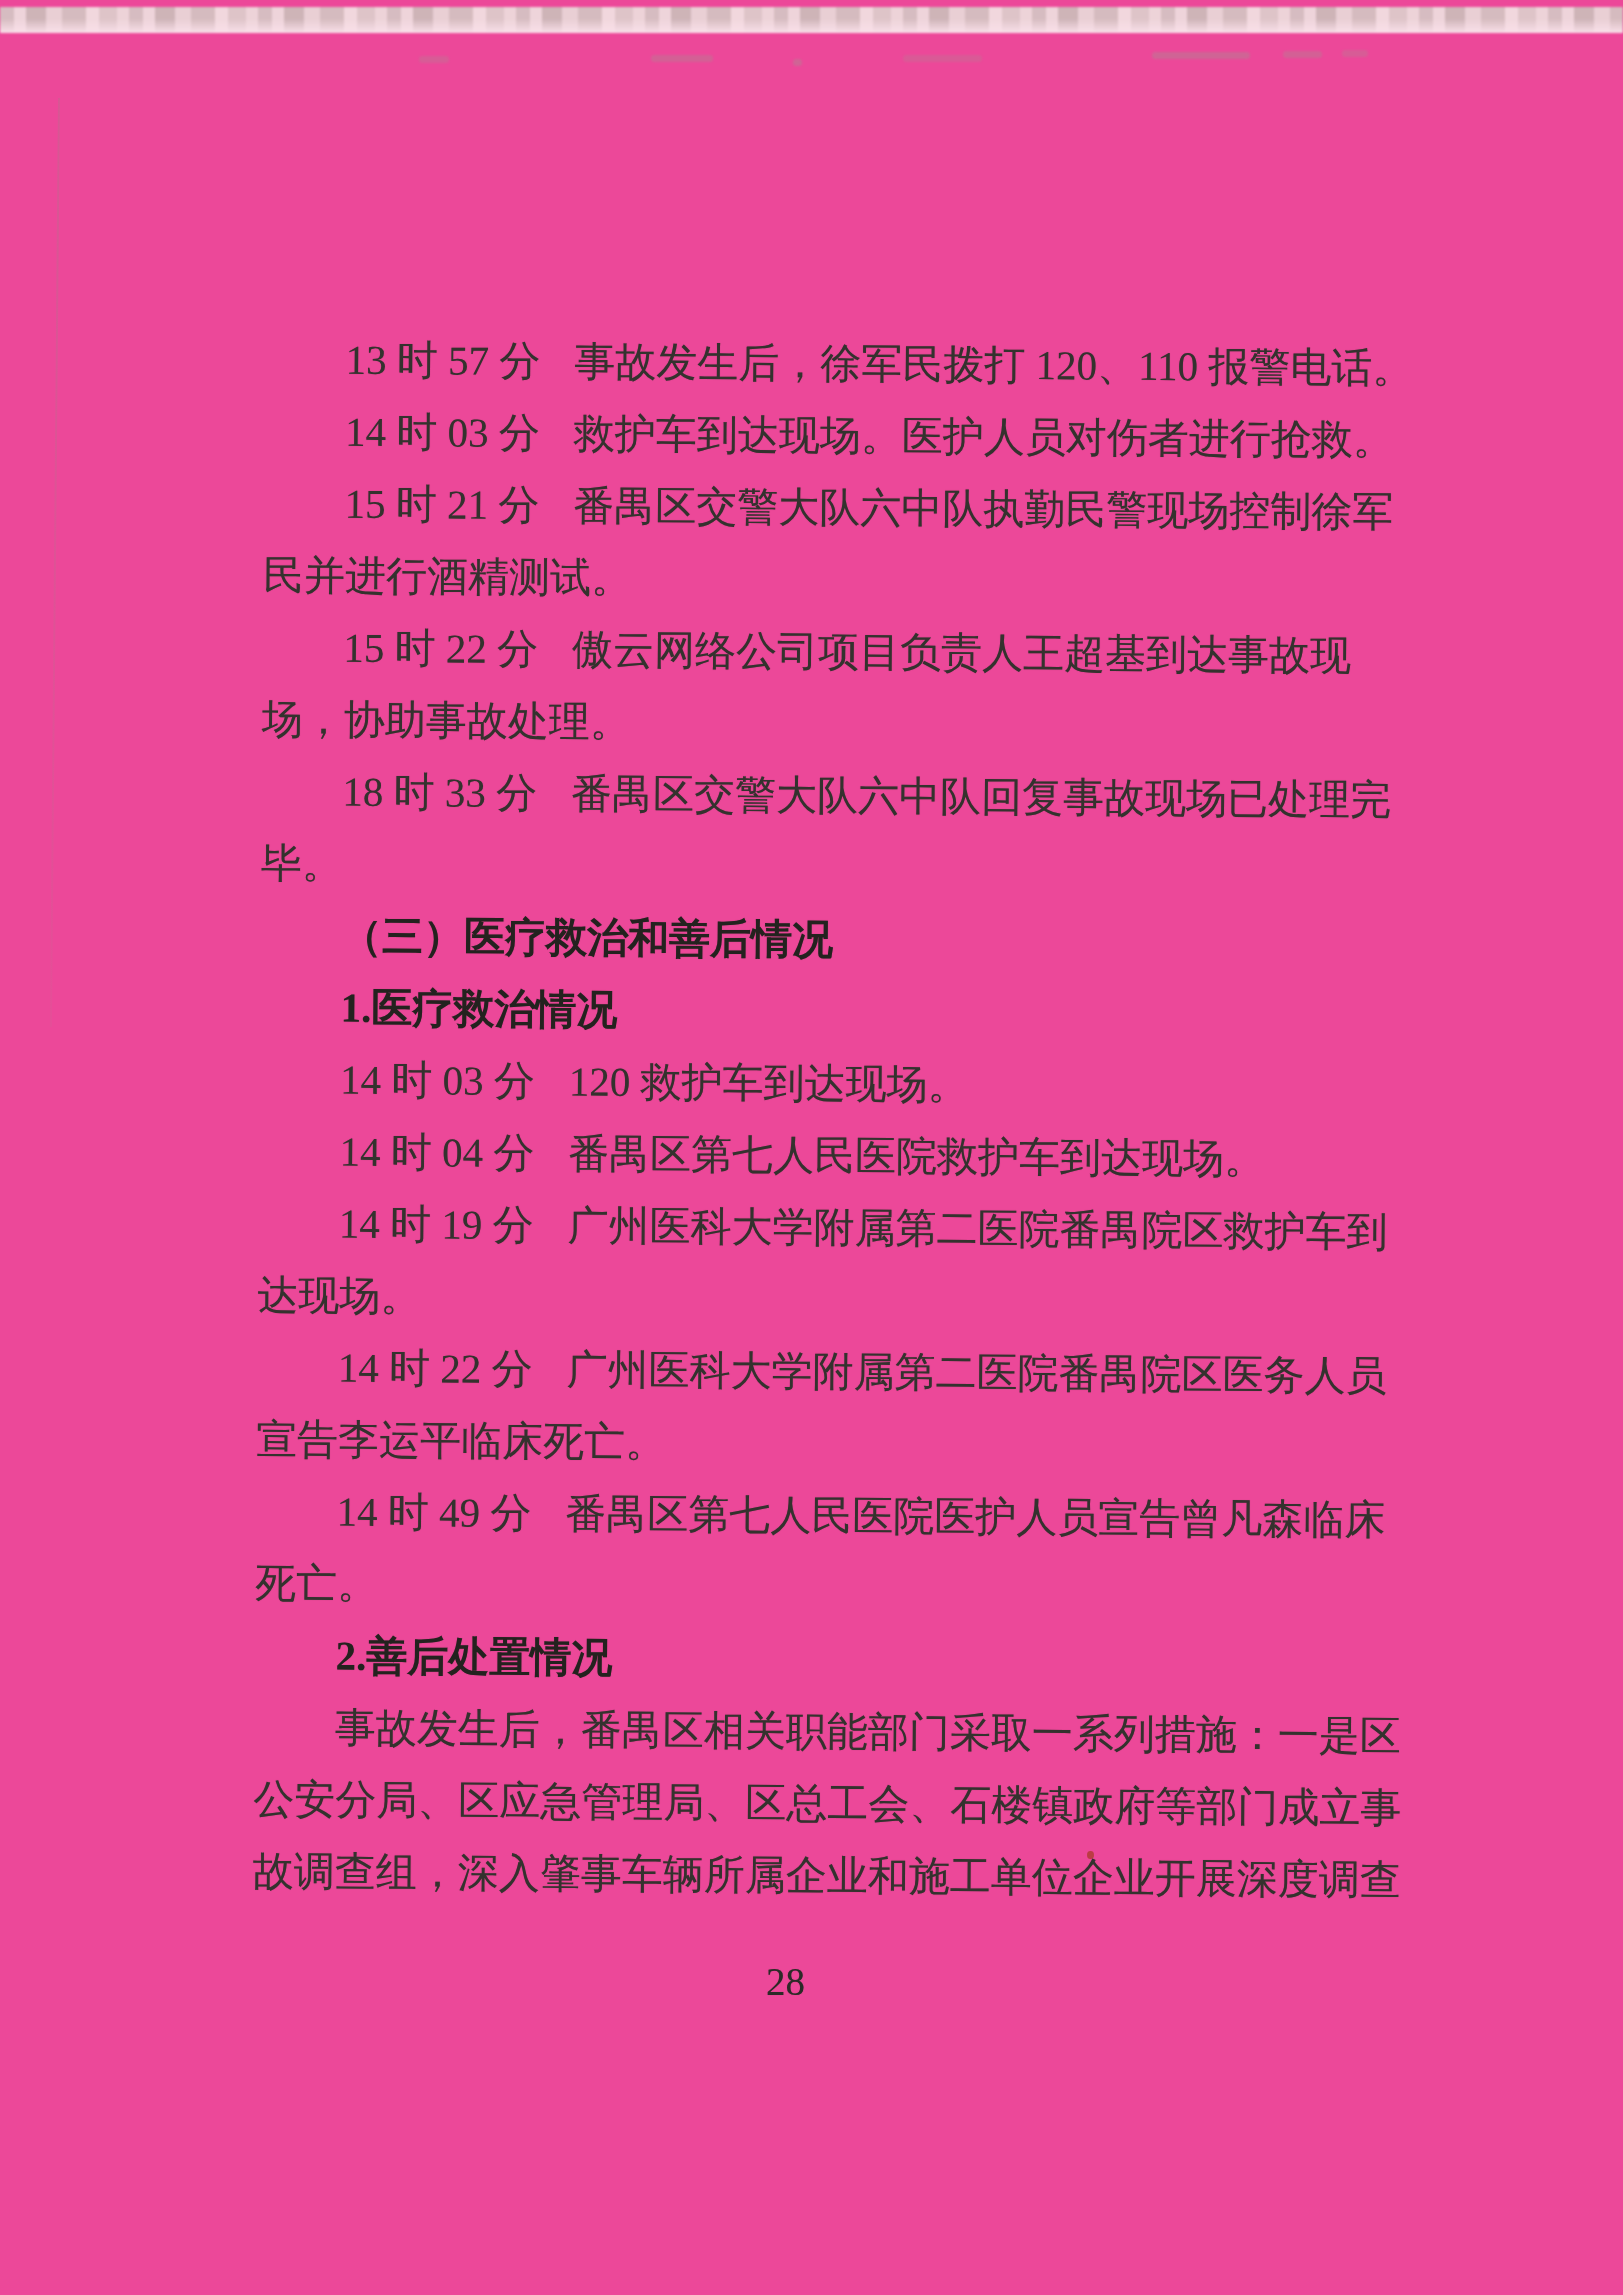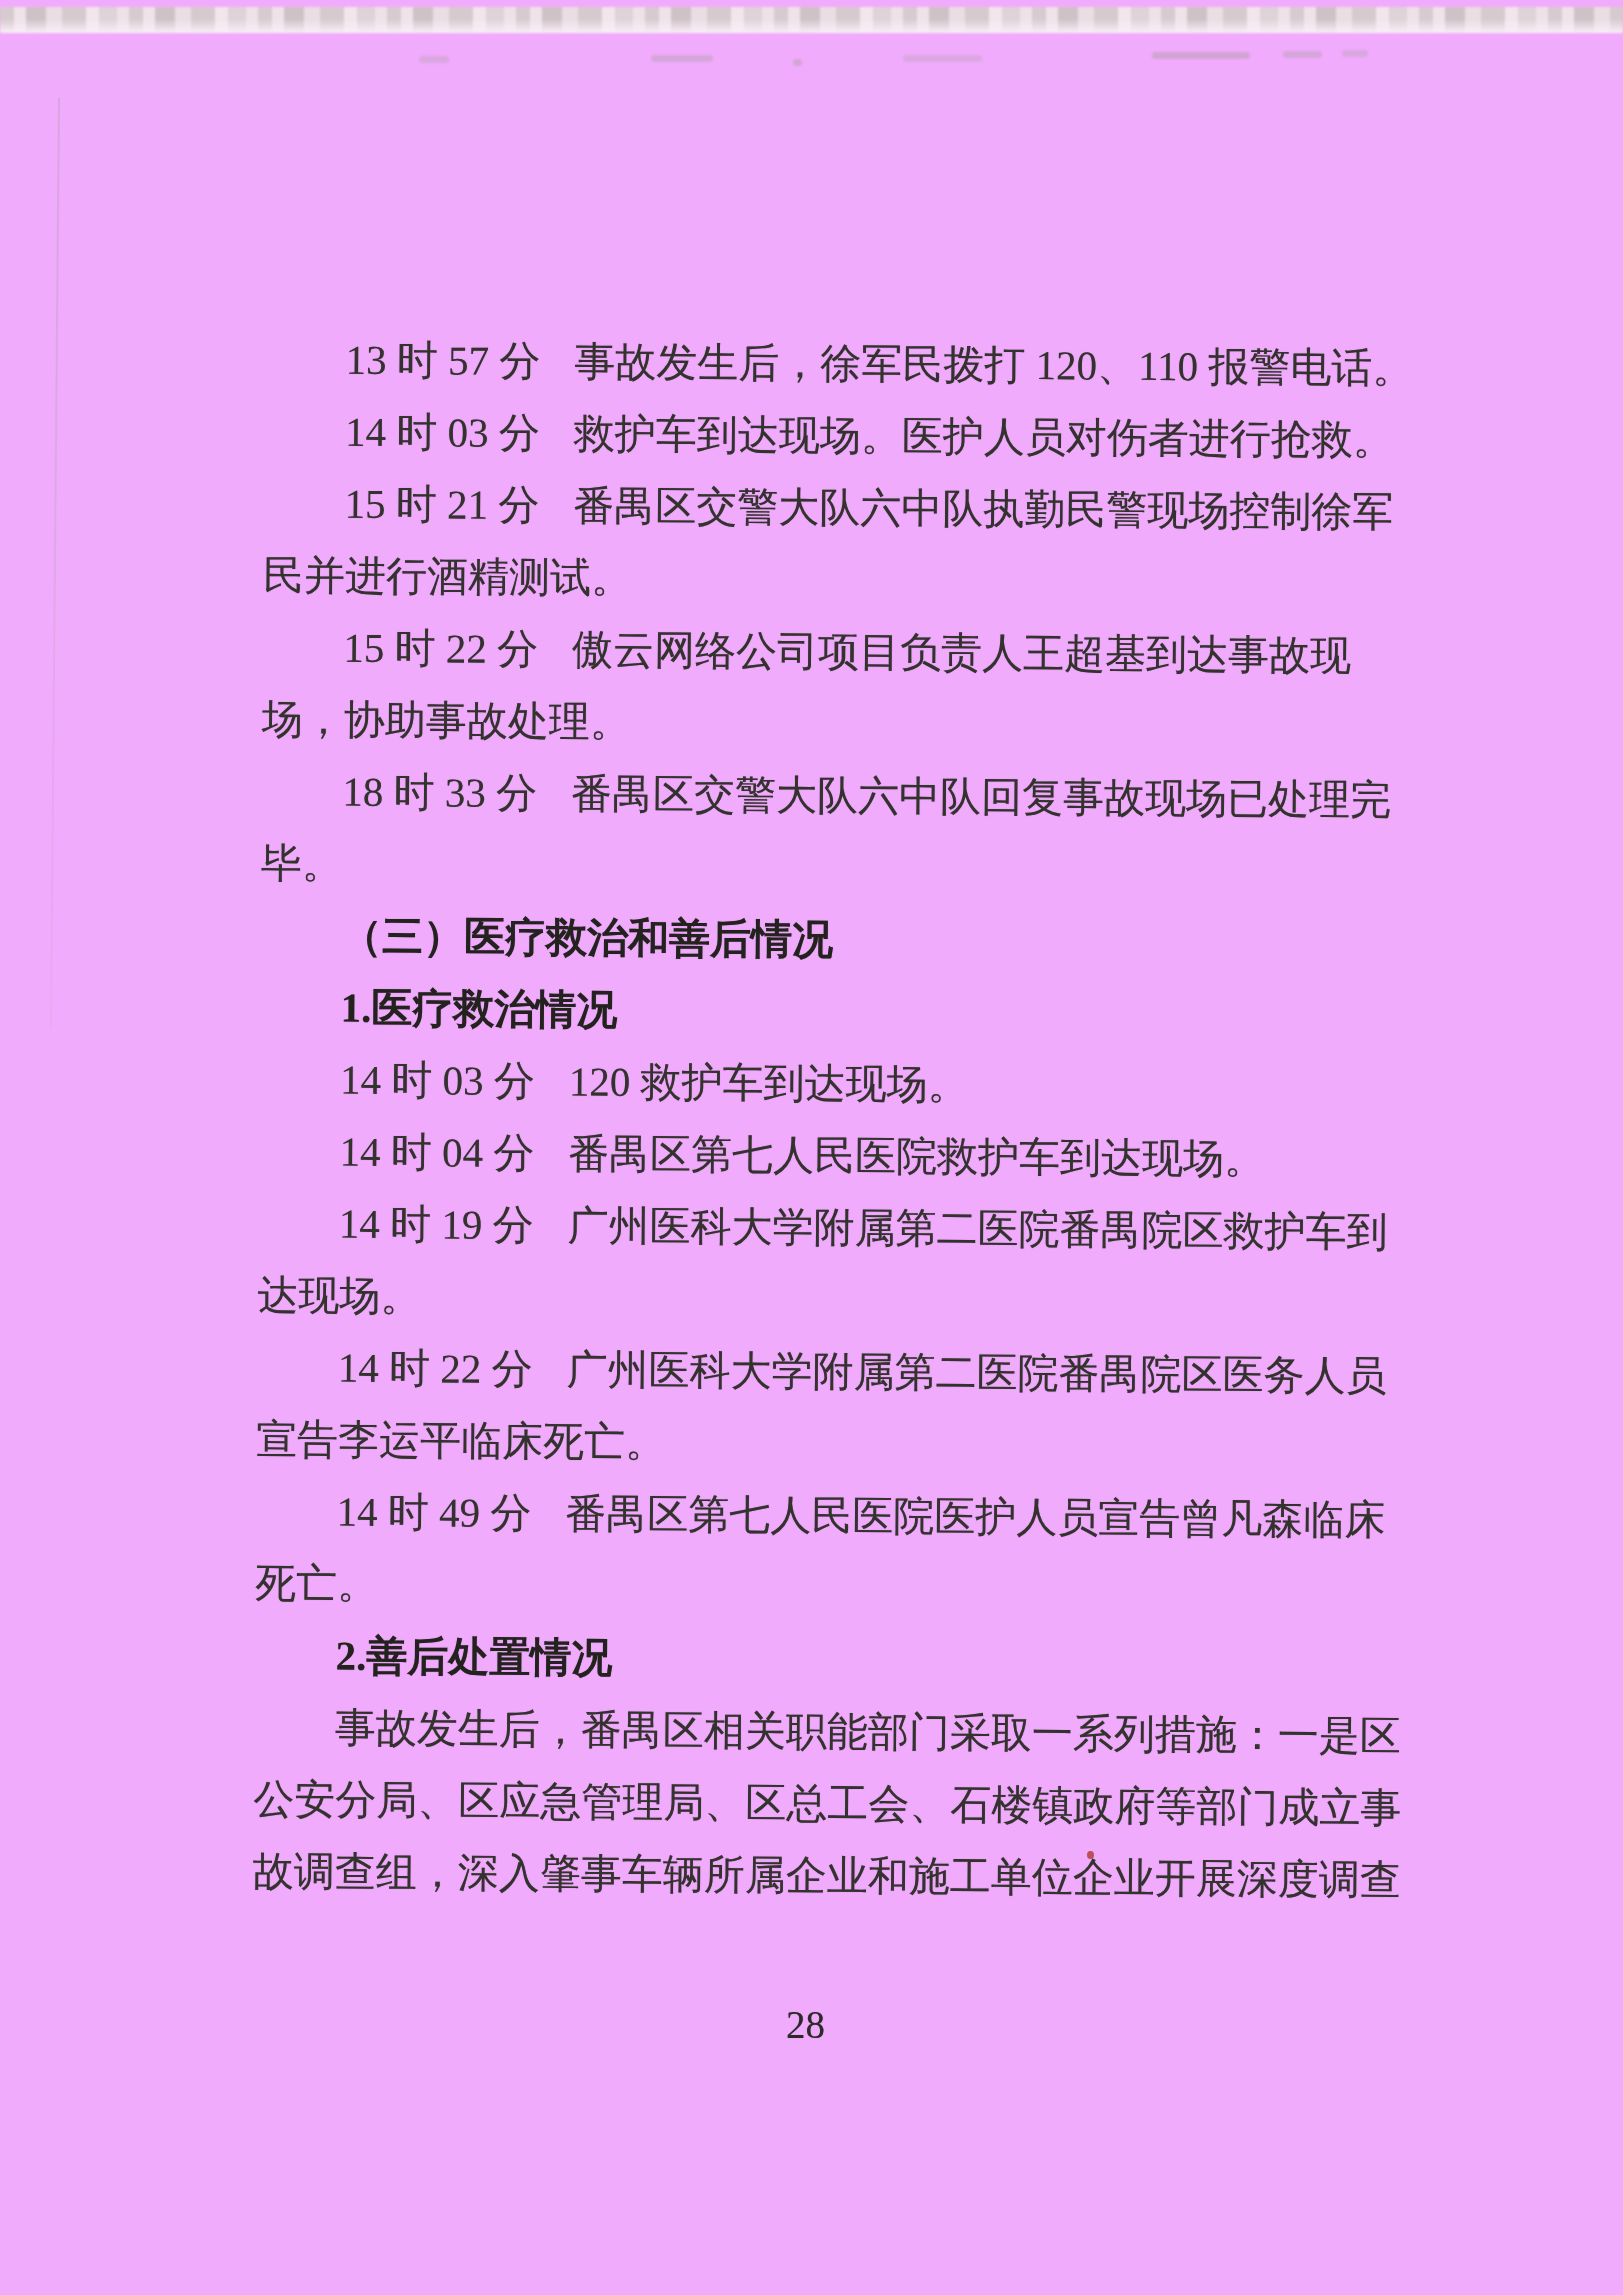--- a/index.html
+++ b/index.html
@@ -1,19 +1,19 @@
 <!DOCTYPE html>
 <html style="font-size:10.5px"><head>
 <meta charset="utf-8">
 <style>
   html,body{margin:0;padding:0;background:#e8e6e1;}
   .sheet{
     position:relative;
     width:1623px;height:2295px;
-    background:#f0abfc;
+    background:#ec4899;
     overflow:hidden;
     font-family:"Liberation Serif","DejaVu Serif",serif;
     color:#34322e;
   }
   
   .scan-band{
     position:absolute;top:6.5px;left:0;width:1623px;height:26px;
     background:
       linear-gradient(180deg, rgba(252,251,248,0) 0 45%, #fcfbf8 100%),
       repeating-linear-gradient(90deg,
@@ -44,22 +44,22 @@
   }
   .line{
     height:72px;line-height:72px;font-size:41px;
     white-space:nowrap;
     text-shadow:0 0 0.8px rgba(50,48,44,.45);
   }
   .indent{padding-left:81px;}
   .bold{font-weight:700;color:#24221f;}
   .time{display:inline-block;margin-right:34px;}
   .page-number{
-    position:absolute;top:1999px;left:746px;width:79px;
-    text-align:right;font-size:39px;line-height:52px;color:#2c2a27;
+    position:absolute;top:1956px;left:746px;width:79px;
+    text-align:center;font-size:39px;line-height:52px;color:#2c2a27;
     text-shadow:0 0 0.7px rgba(50,48,44,.45);
   }
 </style>
 </head>
 <body>
 
 <div class="sheet">
 
   <div class="scan-band"></div>
 

